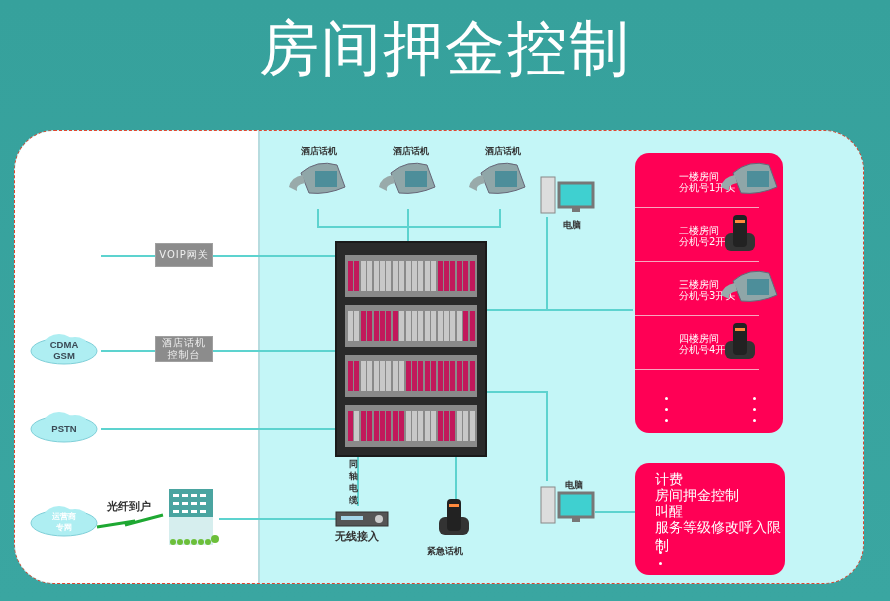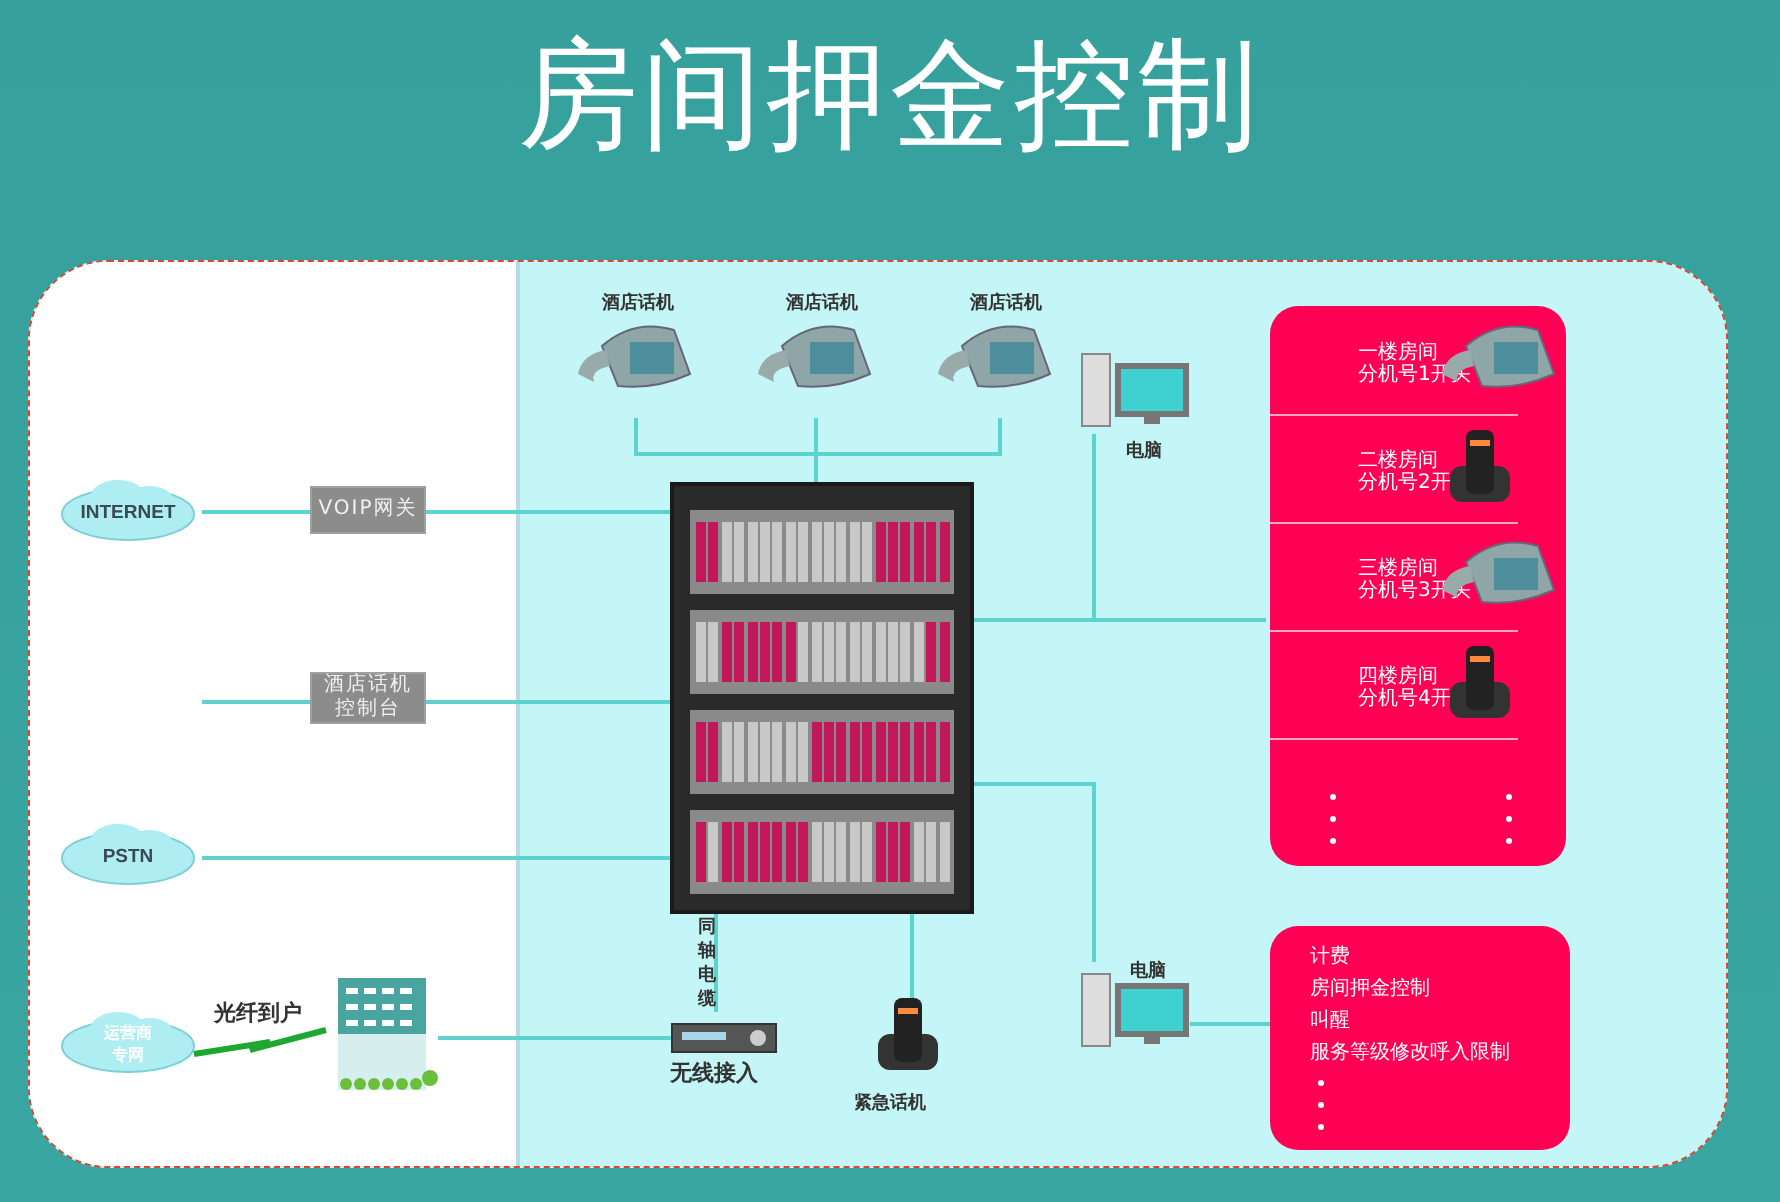--- a/index.html
+++ b/index.html
@@ -15,21 +15,21 @@
   .graybox{position:absolute;background:#8c8c8c;color:#f0f0f0;font-size:10px;text-align:center;border:1px solid #a0a0a0;letter-spacing:1px;line-height:12px;display:flex;align-items:center;justify-content:center;flex-direction:column;}
   .lbl{position:absolute;font-size:9px;color:#333;font-weight:bold;white-space:nowrap;}
   .rack{position:absolute;left:320px;top:110px;width:148px;height:212px;background:#2a2a2a;border:2px solid #1a1a1a;}
   .shelf{position:absolute;left:8px;width:132px;height:42px;background:#8a8a8a;}
   .card{position:absolute;top:6px;width:5px;height:30px;background:#c8c8c8;}
   .card.r{background:#c2185b;}
   .redpanel{position:absolute;background:#ff0055;border-radius:14px;}
   .room{position:absolute;left:12px;color:#fff;font-size:10px;line-height:11px;margin-left:32px;}
   .sep{position:absolute;left:0;width:124px;height:1px;background:#f7a7bf;}
   .dot{position:absolute;width:3px;height:3px;background:#fff;border-radius:50%;}
-  .feat{position:absolute;left:20px;color:#fff;font-size:10px;}
+  .feat{position:absolute;left:20px;color:#fff;font-size:14px;}
 </style>
 </head>
 <body>
 
 <div class="title">房间押金控制</div>
 
 <div class="frame">
   <div class="leftpanel"></div>
 
   <div class="line" style="left:86px;top:124px;width:234px;height:2px;"></div>
@@ -44,27 +44,28 @@
   <div class="line" style="left:484px;top:78px;width:2px;height:18px;"></div>
   <div class="line" style="left:302px;top:95px;width:184px;height:2px;"></div>
 
   <div class="line" style="left:468px;top:178px;width:150px;height:2px;"></div>
   <div class="line" style="left:531px;top:86px;width:2px;height:93px;"></div>
 
   <div class="line" style="left:468px;top:260px;width:64px;height:2px;"></div>
   <div class="line" style="left:531px;top:260px;width:2px;height:90px;"></div>
   <div class="line" style="left:580px;top:380px;width:40px;height:2px;"></div>
 
-  <div class="cloud" style="left:14px;top:106px;">
+  <div class="cloud" style="left:14px;top:200px;">
     <svg width="70" height="38">
         <ellipse cx="35" cy="20" rx="33" ry="13" fill="#aeeef2" stroke="#7fcfd8"></ellipse>
         <ellipse cx="30" cy="12" rx="14" ry="9" fill="#aeeef2"></ellipse>
         <ellipse cx="46" cy="14" rx="12" ry="8" fill="#aeeef2"></ellipse>
       </svg>
-    <div class="ct">INTERNET</div>
+    <div class="ct" style="white-space:pre-line">CDMA
+GSM</div>
   </div>
   <div class="cloud" style="left:14px;top:372px;">
     <svg width="70" height="38">
         <ellipse cx="35" cy="20" rx="33" ry="13" fill="#aeeef2" stroke="#7fcfd8"></ellipse>
         <ellipse cx="30" cy="12" rx="14" ry="9" fill="#aeeef2"></ellipse>
         <ellipse cx="46" cy="14" rx="12" ry="8" fill="#aeeef2"></ellipse>
       </svg>
     <div class="ct" style="white-space:pre-line;color:#fff;font-size:8px;">运营商
 专网</div>
   </div>

